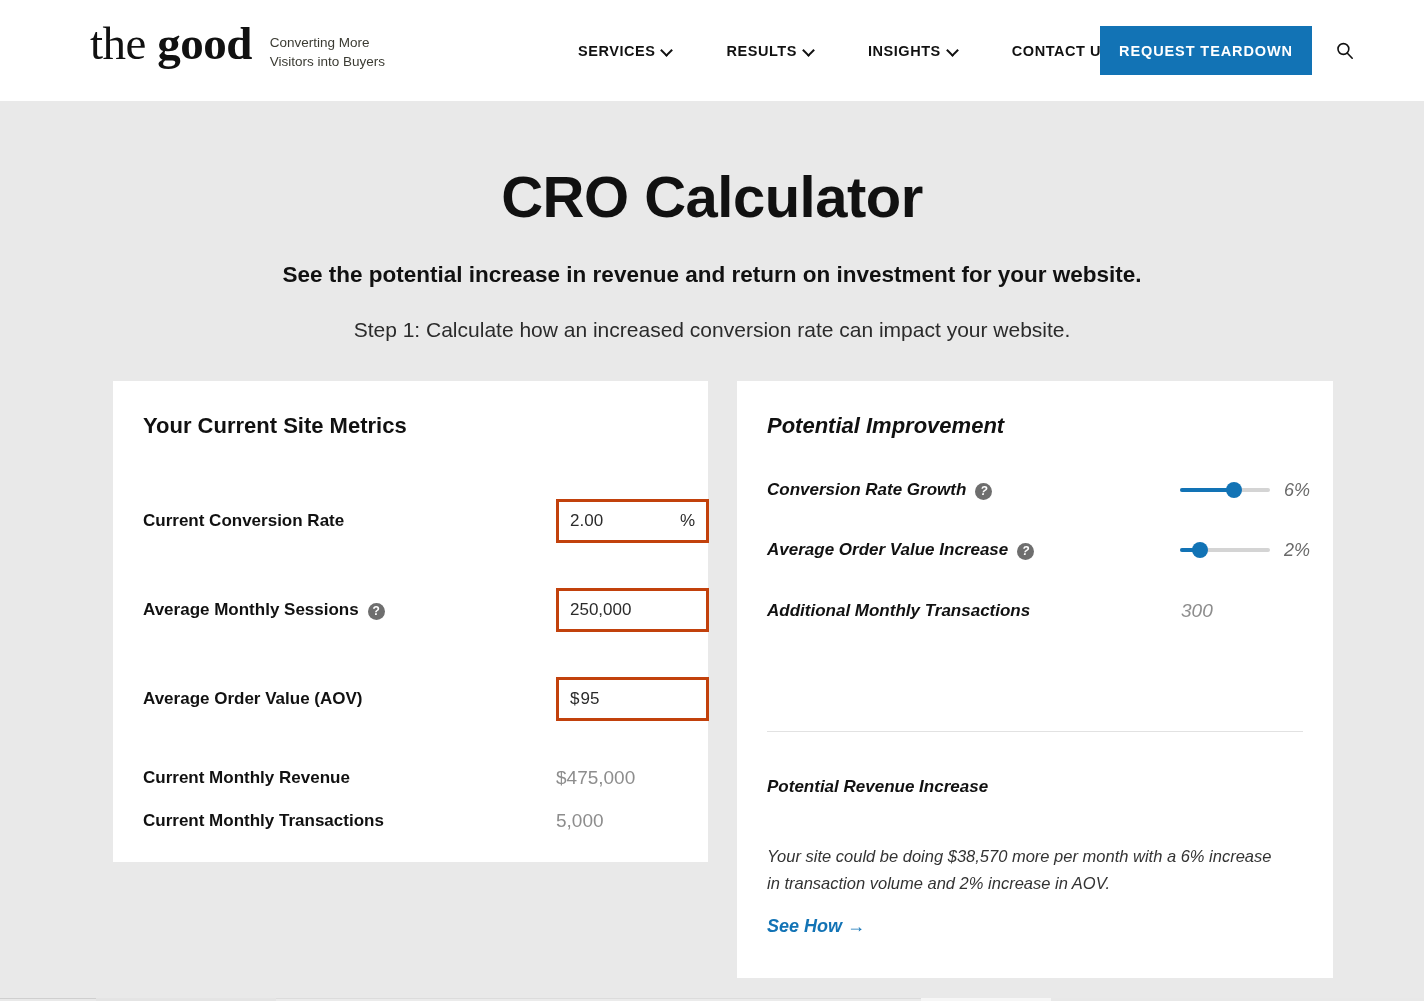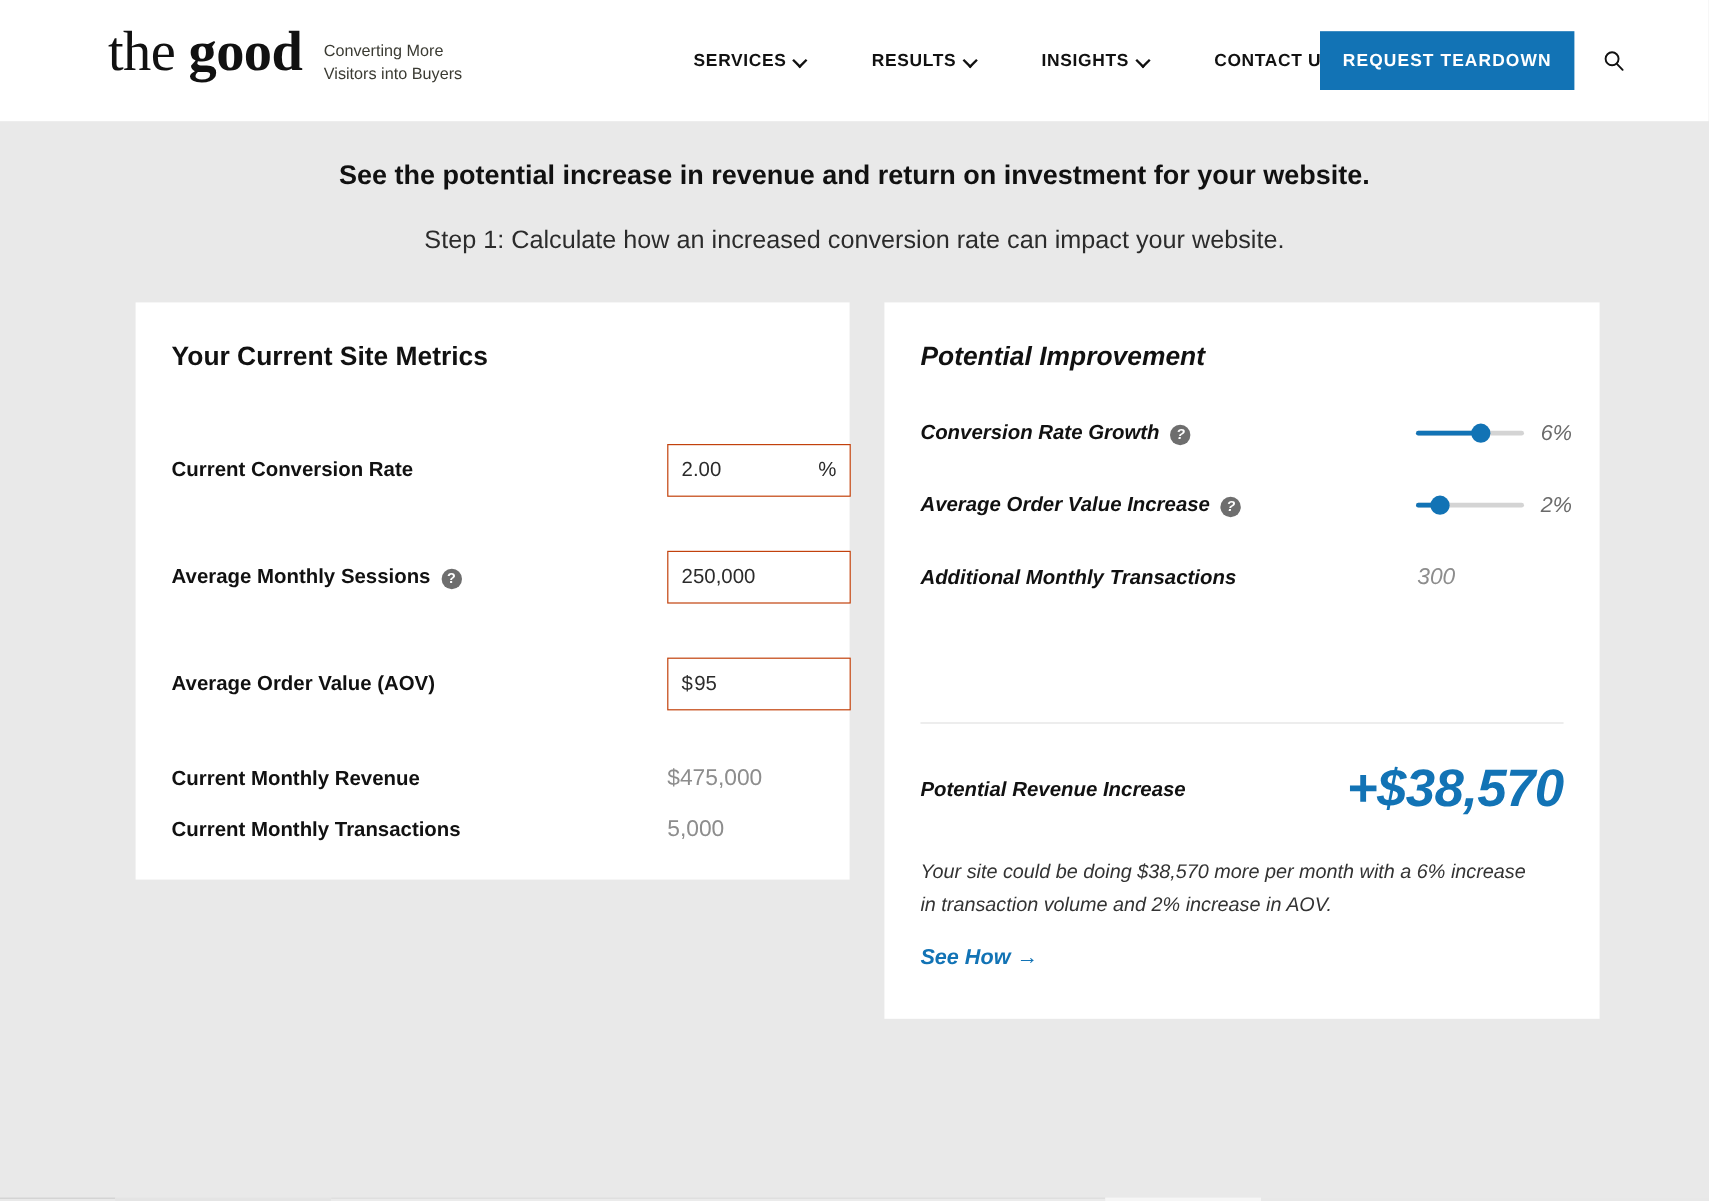--- a/index.html
+++ b/index.html
@@ -150,21 +150,21 @@
     position: absolute; left: 413px;
     font-size: 19px;
     font-weight: 400;
     color: #8d8d8d;
     white-space: nowrap;
   }
 
   .input-box {
     position: absolute; left: 413px;
     width: 153px; height: 44px;
-    border: 1px solid #c2410c;
+    border: 3px solid #c2410c;
     background: #ffffff;
     display: flex; align-items: center;
     padding: 0 11px;
   }
   .input-box input {
     border: none; outline: none;
     font-family: "Liberation Sans", sans-serif;
     font-size: 17px;
     color: #2b2b2b;
     width: 100%;
@@ -334,20 +334,21 @@
 
   <button class="search-btn">
     <svg width="20" height="20" viewBox="0 0 20 20">
       <circle cx="8.4" cy="8.0" r="5.4" fill="none" stroke="#111111" stroke-width="1.6"></circle>
       <line x1="12.4" y1="12.2" x2="17.2" y2="17.2" stroke="#111111" stroke-width="1.6" stroke-linecap="round"></line>
     </svg>
   </button>
 </div>
 
 <div class="hero">
+  <h1 class="hero-title">CRO Calculator</h1>
   <h2 class="hero-sub">See the potential increase in revenue and return on investment for your website.</h2>
   <p class="hero-step">Step 1: Calculate how an increased conversion rate can impact your website.</p>
 </div>
 
 <div class="cards">
 
   <section class="card card-left">
     <h3 class="card-title">Your Current Site Metrics</h3>
 
     <div class="metric-row" style="top:118px;height:44px;">
@@ -431,21 +432,20 @@
         <span>Additional Monthly Transactions</span>
       </span>
       <span class="imp-value">300</span>
     </div>
 
 
     <div class="divider"></div>
 
     <div class="result-row">
       <span class="result-label">Potential Revenue Increase</span>
-      <span class="result-amount">+$38,570</span>
     </div>
 
     <p class="result-desc">Your site could be doing $38,570 more per month with a 6% increase in transaction volume and 2% increase in AOV.</p>
 
     <a class="see-how" href="#">See How →</a>
   </section>
 </div>
 
 <div class="bottom-sliver">
   <div class="bs-a"></div>

